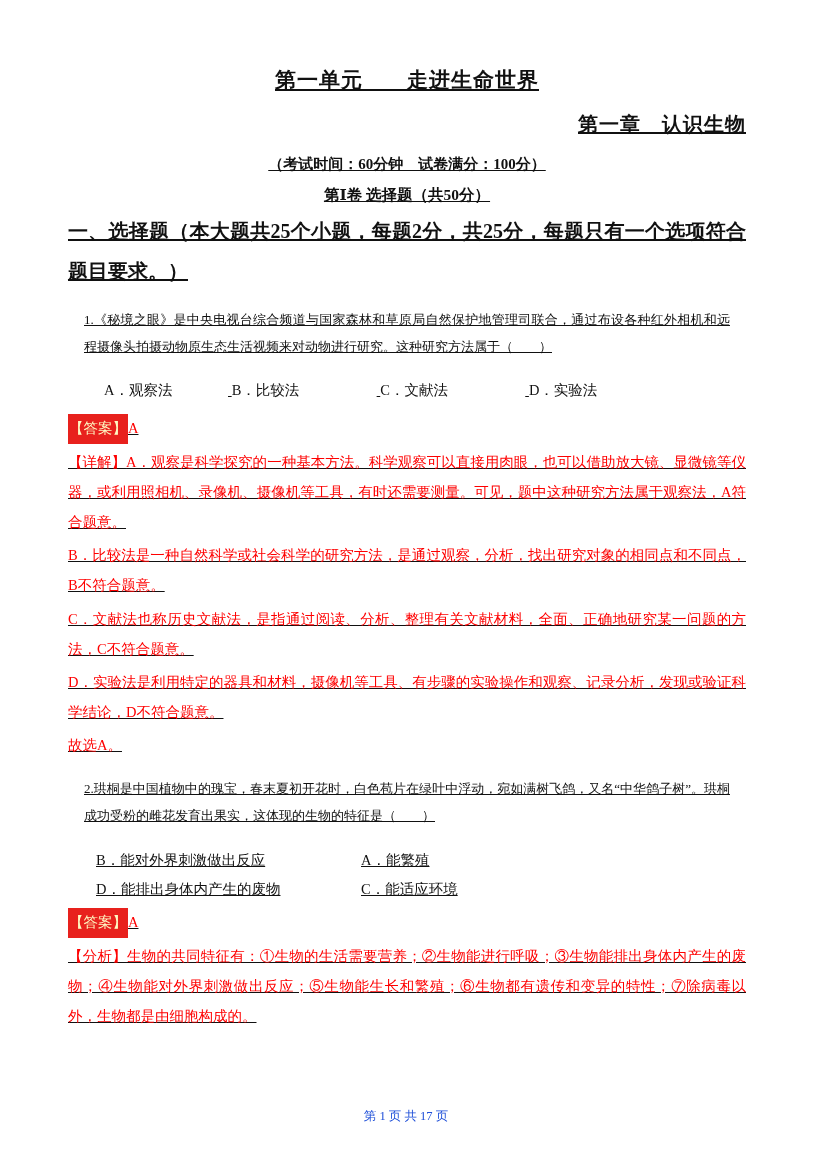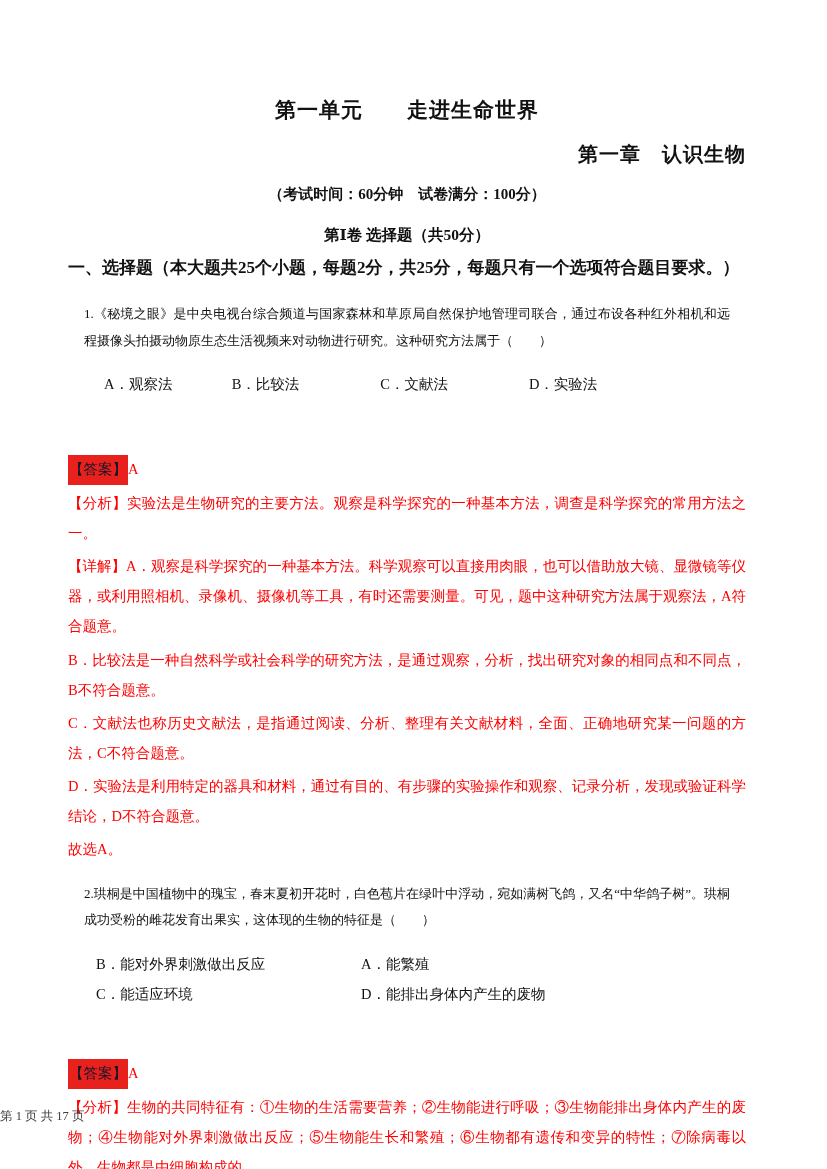--- a/index.html
+++ b/index.html
@@ -6,45 +6,46 @@
   body {
     width: 827px; height: 1169px;
     background: #ffffff;
     font-family: "Liberation Serif", "DejaVu Serif", serif;
     color: #111111;
     -webkit-font-smoothing: antialiased;
   }
   .page {
     position: relative;
     width: 812px; height: 1169px;
-    padding: 96px 66px 0 68px;
+    padding: 66px 66px 0 68px;
     box-sizing: border-box;
     overflow: hidden;
     background: #ffffff;
+    text-decoration: underline;
   }
   .unit-title {
     font-size: 21px; font-weight: bold;
     text-align: center; margin: 0 0 17px 0;
     letter-spacing: 1px;
   }
   .chapter-title {
     font-size: 20px; font-weight: bold;
     text-align: right; margin: 0 0 17px 0;
     letter-spacing: 1px;
   }
   .exam-meta {
     font-size: 15px; font-weight: bold;
-    text-align: center; margin: 0 0 21px 0;
+    text-align: center; margin: 0 0 11px 0;
   }
   .volume-heading {
     font-size: 15.5px; font-weight: bold;
     text-align: center; margin: 0 0 5px 0;
   }
   .section-heading {
-    font-size: 17px; font-weight: bold;
+    font-size: 20px; font-weight: bold;
     line-height: 2.0; margin: 0;
     text-align: justify;
   }
   .stem {
     font-size: 13px; line-height: 2.05;
     text-align: justify; margin: 16px;
   }
   .options-row {
     font-size: 14.5px; line-height: 2.05;
     margin: 8px; padding-left: 28px;
@@ -64,31 +65,30 @@
     text-align: justify;
     margin: 3px 0;
   }
   .answer-line {
     font-size: 14.5px; line-height: 2.05;
     margin: 3px 0;
   }
   .answer-label {
     display: inline-block;
     background: var(--answer-bg, #e8211d);
-    color: #0f172a;
+    color: #fef9c3;
     padding: 0 1px;
-    margin-top: 47px;
   }
   .answer-value { font-weight: normal; }
   .page-footer {
     position: absolute;
     left: 0; right: 0; bottom: 44px;
-    text-align: left;
+    text-align: center;
     font-size: 12.5px;
-    color: #404040;
+    color: #1d4ed8;
   }
 </style>
 </head>
 <body>
 
 <div class="page">
 
   <h1 class="unit-title">第一单元　　走进生命世界</h1>
   <h2 class="chapter-title">第一章　认识生物</h2>
   <p class="exam-meta">（考试时间：60分钟　试卷满分：100分）</p>
@@ -100,38 +100,35 @@
     <p class="options-row">
       <span class="opt-q1">A．观察法</span>
       <span class="opt-q1">B．比较法</span>
       <span class="opt-q1">C．文献法</span>
       <span class="opt-q1">D．实验法</span>
     </p>
     <p class="answer-line">
       <span class="answer-label">【答案】</span><span class="red answer-value">A</span>
     </p>
     <p class="para red">
-      <span>【分析】</span><span>实验法是生物研究的主要方法。观察是科学探究的一种基本方法，调查是科学探究的常用方法之一。</span>
-    </p>
-    <p class="para red">
       <span>【详解】</span><span>A．观察是科学探究的一种基本方法。科学观察可以直接用肉眼，也可以借助放大镜、显微镜等仪器，或利用照相机、录像机、摄像机等工具，有时还需要测量。可见，题中这种研究方法属于观察法，A符合题意。</span>
     </p>
     <p class="para red">B．比较法是一种自然科学或社会科学的研究方法，是通过观察，分析，找出研究对象的相同点和不同点，B不符合题意。</p>
     <p class="para red">C．文献法也称历史文献法，是指通过阅读、分析、整理有关文献材料，全面、正确地研究某一问题的方法，C不符合题意。</p>
-    <p class="para red">D．实验法是利用特定的器具和材料，通过有目的、有步骤的实验操作和观察、记录分析，发现或验证科学结论，D不符合题意。</p>
+    <p class="para red">D．实验法是利用特定的器具和材料，摄像机等工具、有步骤的实验操作和观察、记录分析，发现或验证科学结论，D不符合题意。</p>
     <p class="para red">故选A。</p>
   </section>
 
   <section>
     <p class="stem">2.珙桐是中国植物中的瑰宝，春末夏初开花时，白色苞片在绿叶中浮动，宛如满树飞鸽，又名“中华鸽子树”。珙桐成功受粉的雌花发育出果实，这体现的生物的特征是（　　）</p>
     <div class="options-grid">
       <span>B．能对外界刺激做出反应</span>
       <span>A．能繁殖</span>
+      <span>D．能排出身体内产生的废物</span>
       <span>C．能适应环境</span>
-      <span>D．能排出身体内产生的废物</span>
     </div>
     <p class="answer-line">
       <span class="answer-label">【答案】</span><span class="red answer-value">A</span>
     </p>
     <p class="para red">
       <span>【分析】</span><span>生物的共同特征有：①生物的生活需要营养；②生物能进行呼吸；③生物能排出身体内产生的废物；④生物能对外界刺激做出反应；⑤生物能生长和繁殖；⑥生物都有遗传和变异的特性；⑦除病毒以外，生物都是由细胞构成的。</span>
     </p>
   </section>
 
   <footer class="page-footer">第 1 页 共 17 页</footer>

